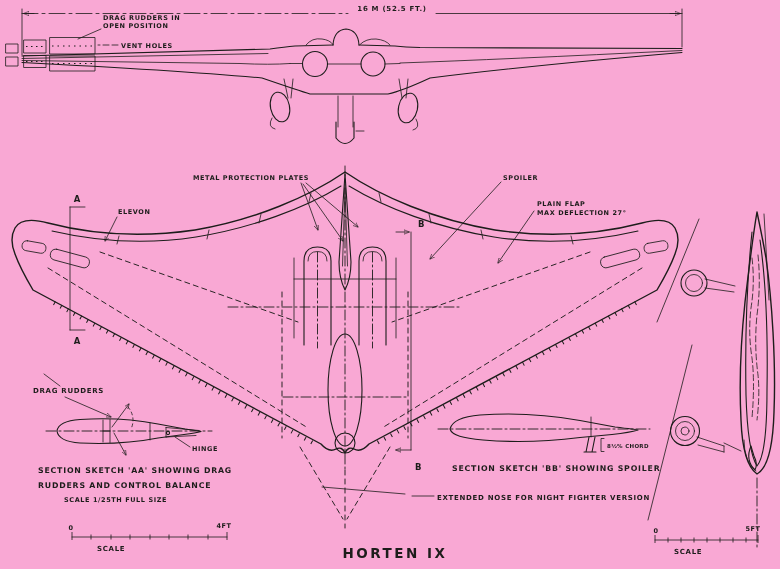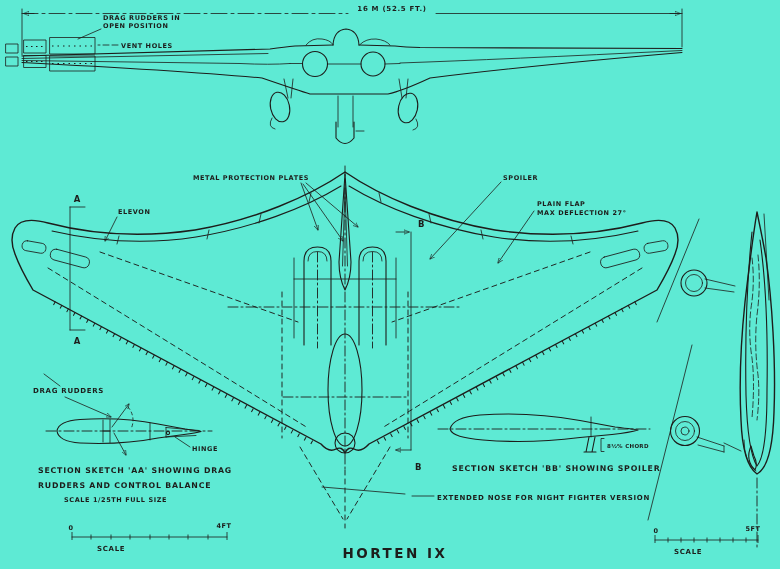--- a/index.html
+++ b/index.html
@@ -1,16 +1,16 @@
 <!DOCTYPE html>
 <html><head>
 <meta charset="utf-8">
 <style>
   html,body{margin:0;padding:0;background:#e8e6e0;}
-  .sheet{position:relative;width:780px;height:569px;background:#5eead4;overflow:hidden;
+  .sheet{position:relative;width:780px;height:569px;background:#f9a8d4;overflow:hidden;
          font-family:"DejaVu Sans",sans-serif;}
   svg{display:block}
   svg *{stroke:#1d1d1b;fill:none;stroke-width:1.1;stroke-linecap:round;stroke-linejoin:round;}
   svg text{stroke:none;fill:#1d1d1b;font-family:"DejaVu Sans",sans-serif;font-weight:700;}
   .t65{font-size:6.5px;letter-spacing:.6px;}
   .t7{font-size:7px;letter-spacing:.7px;}
   .t8{font-size:7.8px;letter-spacing:.8px;}
   .t55{font-size:5.5px;letter-spacing:.3px;}
   .mk{font-size:8.5px;letter-spacing:0;}
   .title{font-size:13.5px;letter-spacing:2.5px;}

